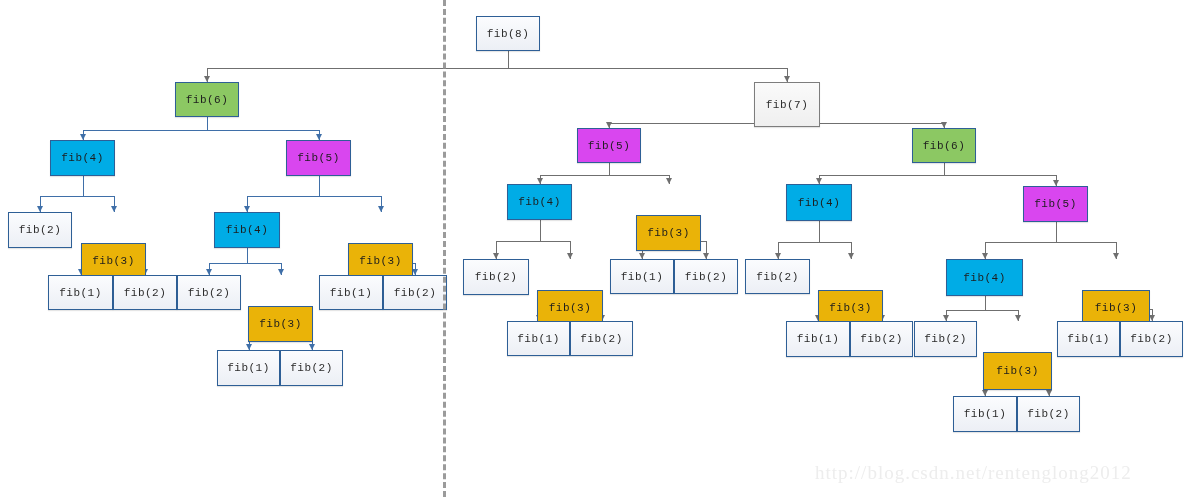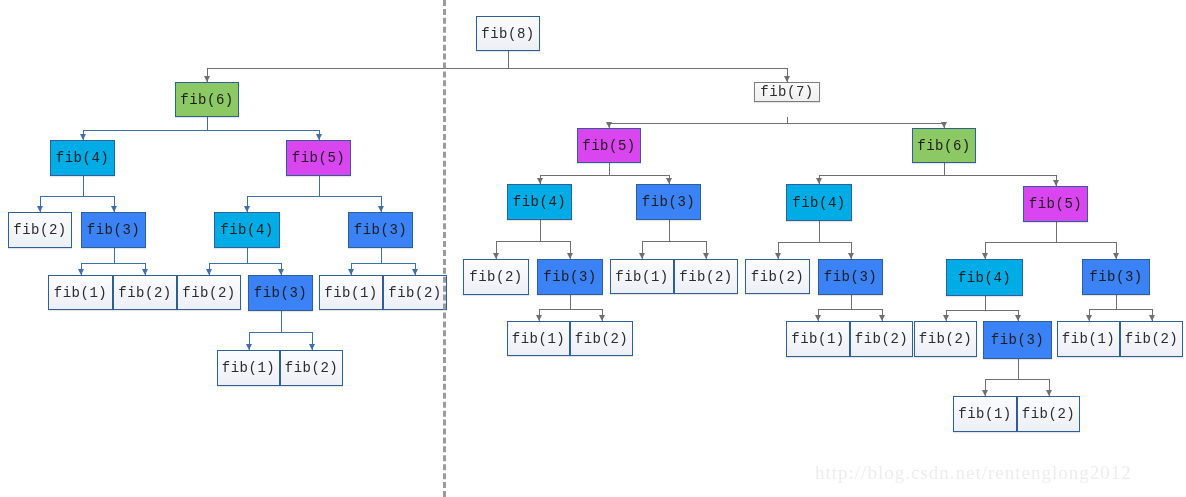--- a/index.html
+++ b/index.html
@@ -4,32 +4,32 @@
 <style>
   html,body{margin:0;padding:0;background:#ffffff;}
   body{font-family:"Liberation Sans", sans-serif;}
   #stage{position:relative;width:1186px;height:497px;background:#fff;overflow:hidden;}
   svg.links{position:absolute;left:0;top:0;width:1186px;height:497px;pointer-events:none;}
   .node{
     position:absolute;
     box-sizing:border-box;
     display:flex;align-items:center;justify-content:center;
     font-family:"Liberation Mono","DejaVu Sans Mono",monospace;
-    font-size:14px;
+    font-size:11px;
     letter-spacing:.5px;
     color:#2b2b2b;
     border:1px solid #2e5f96;
     background:linear-gradient(180deg,#fbfcfe 0%,#eceff5 100%);
     box-shadow:0 1px 1px rgba(0,0,0,.10);
     white-space:nowrap;
   }
   .node.blue{background:#00ace6;border-color:#2e5f96;color:#1d1d1d;}
   .node.green{background:#8cc863;border-color:#2e5f96;color:#1d1d1d;}
   .node.yellow{background:#d946ef;border-color:#2e5f96;color:#1d1d1d;}
-  .node.orange{background:#3b82f6;border-color:#2e5f96;color:#1d1d1d;}
+  .node.orange{background:#eab308;border-color:#2e5f96;color:#1d1d1d;margin-top:31px;}
   .node.plain{background:linear-gradient(180deg,#fbfcfe 0%,#eceff5 100%);border-color:#2e5f96;}
   .node.gray{background:linear-gradient(180deg,#fafafa 0%,#efefef 100%);border-color:#7d7d7d;}
   .divider{
     position:absolute;top:0;width:0;height:497px;
     border-left:3px dashed #9b9b9b;
   }
   .watermark{
     position:absolute;
     font-family:"Liberation Serif","DejaVu Serif",serif;
     font-size:19px;
@@ -126,21 +126,21 @@
       <div class="node orange" style="left: 348px; top: 212px; width: 65px; height: 36px;">fib(3)</div>
       <div class="node plain" style="left: 48px; top: 275px; width: 65px; height: 35px;">fib(1)</div>
       <div class="node plain" style="left: 113px; top: 275px; width: 64px; height: 35px;">fib(2)</div>
       <div class="node plain" style="left: 177px; top: 275px; width: 64px; height: 35px;">fib(2)</div>
       <div class="node orange" style="left: 248px; top: 275px; width: 65px; height: 36px;">fib(3)</div>
       <div class="node plain" style="left: 319px; top: 275px; width: 64px; height: 35px;">fib(1)</div>
       <div class="node plain" style="left: 383px; top: 275px; width: 64px; height: 35px;">fib(2)</div>
       <div class="node plain" style="left: 217px; top: 350px; width: 63px; height: 36px;">fib(1)</div>
       <div class="node plain" style="left: 280px; top: 350px; width: 63px; height: 36px;">fib(2)</div>
       <div class="node plain" style="left: 476px; top: 16px; width: 64px; height: 35px;">fib(8)</div>
-      <div class="node gray" style="left: 754px; top: 82px; width: 66px; height: 20px;">fib(7)</div>
+      <div class="node gray" style="left: 754px; top: 82px; width: 66px; height: 45px;">fib(7)</div>
       <div class="node yellow" style="left: 577px; top: 128px; width: 64px; height: 35px;">fib(5)</div>
       <div class="node green" style="left: 912px; top: 128px; width: 64px; height: 35px;">fib(6)</div>
       <div class="node blue" style="left: 507px; top: 184px; width: 65px; height: 36px;">fib(4)</div>
       <div class="node orange" style="left: 636px; top: 184px; width: 65px; height: 36px;">fib(3)</div>
       <div class="node blue" style="left: 786px; top: 184px; width: 66px; height: 37px;">fib(4)</div>
       <div class="node yellow" style="left: 1023px; top: 186px; width: 65px; height: 36px;">fib(5)</div>
       <div class="node plain" style="left: 463px; top: 259px; width: 66px; height: 36px;">fib(2)</div>
       <div class="node orange" style="left: 537px; top: 259px; width: 66px; height: 36px;">fib(3)</div>
       <div class="node plain" style="left: 610px; top: 259px; width: 64px; height: 35px;">fib(1)</div>
       <div class="node plain" style="left: 674px; top: 259px; width: 64px; height: 35px;">fib(2)</div>

